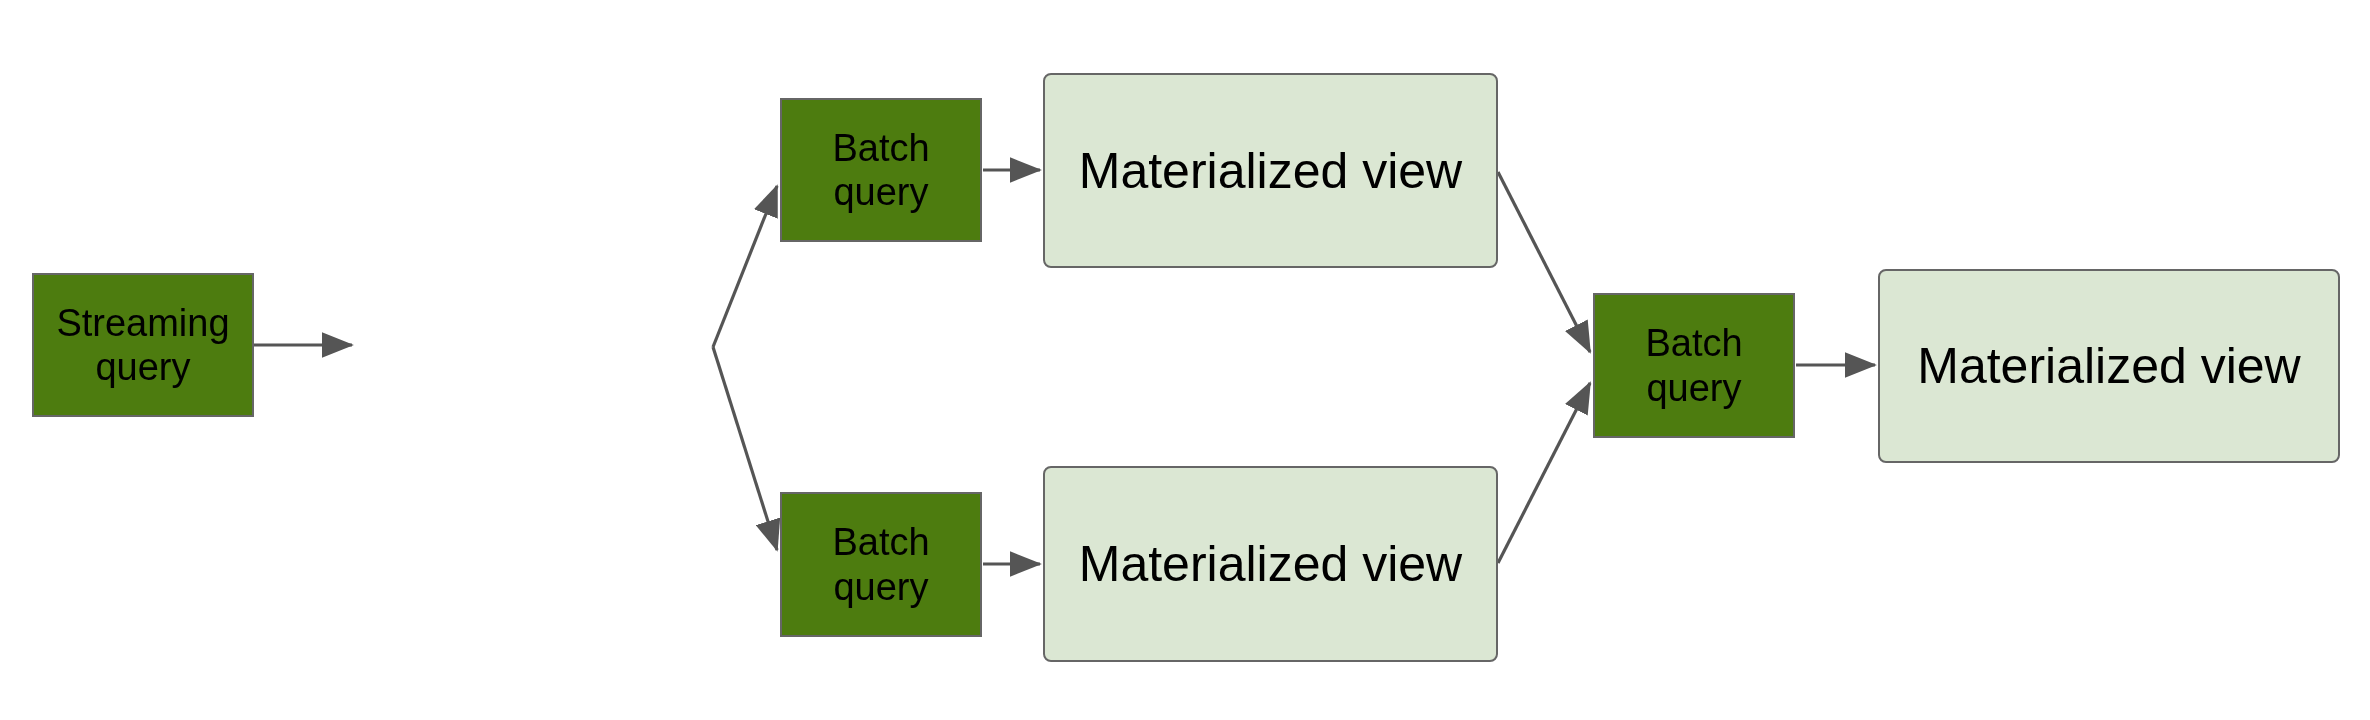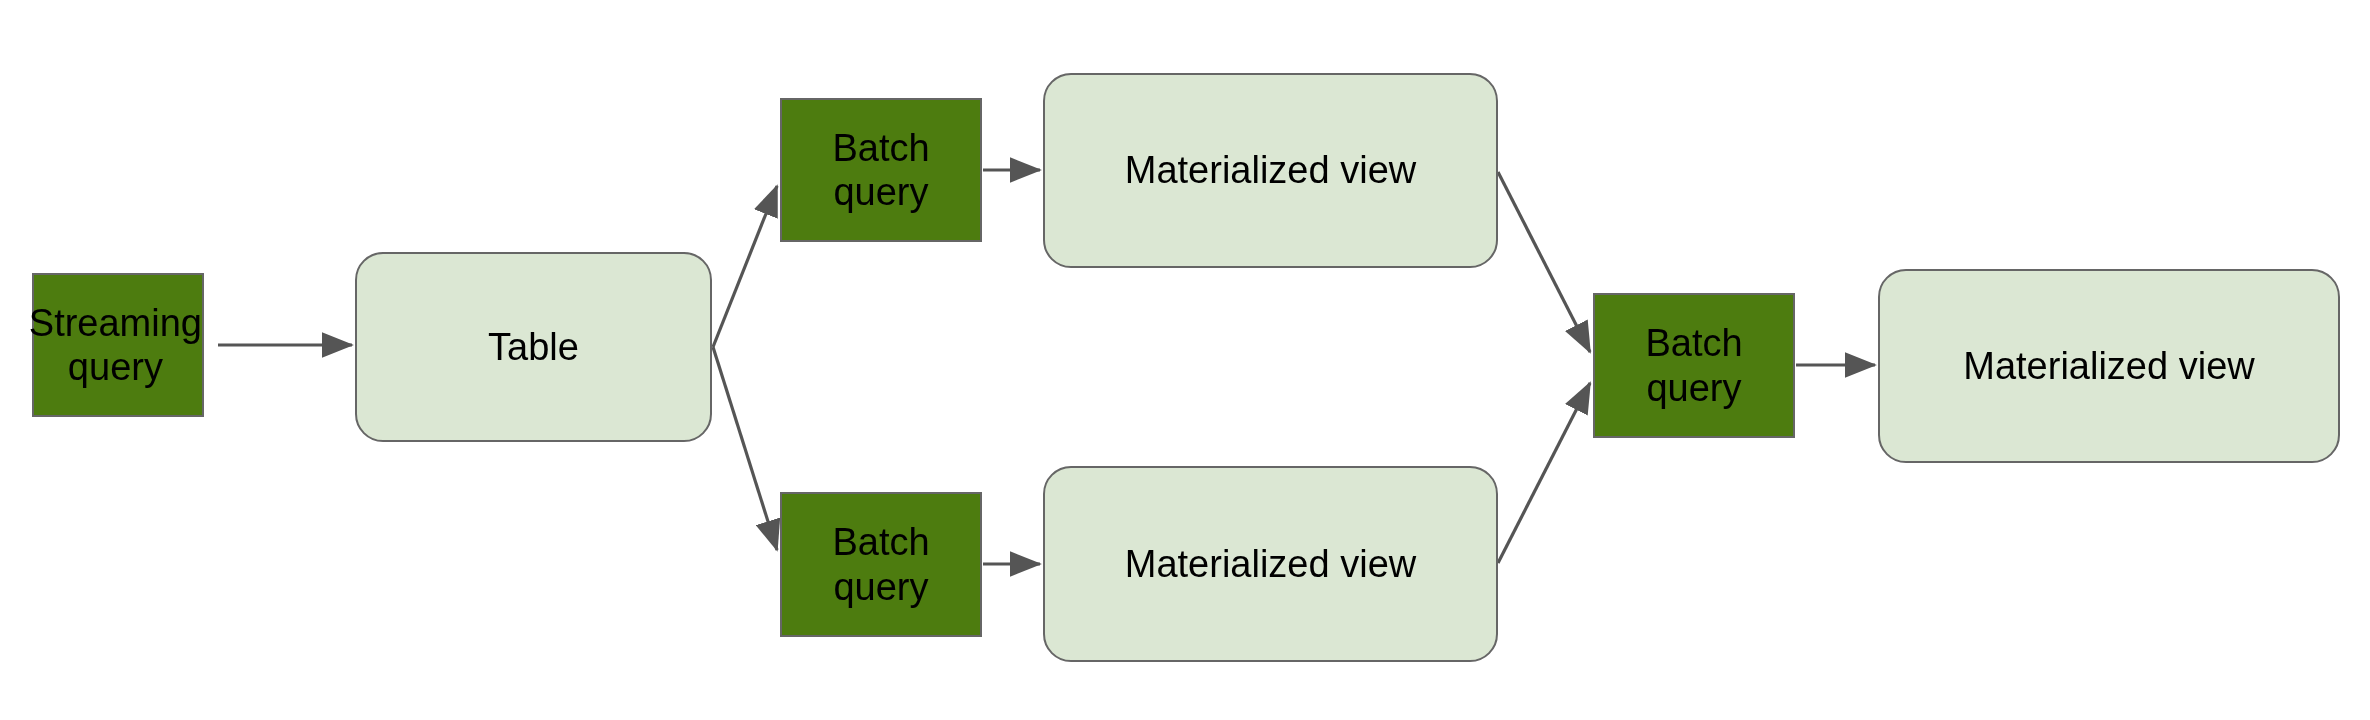--- a/index.html
+++ b/index.html
@@ -39,22 +39,22 @@
     white-space: pre-line;
     z-index: 2;
   }
   .node-process {
     background: #4d7c0f;
     border-radius: 0px;
     font-size: 38px;
   }
   .node-store {
     background: #dbe7d3;
-    border-radius: 28px;
-    font-size: 38px;
+    border-radius: 8px;
+    font-size: 50px;
   }
   .node-label {
     display: block;
     white-space: pre-line;
   }
 </style>
 </head>
 <body>
 
 <div id="diagram-canvas">
@@ -78,28 +78,25 @@
       <line x1="983" y1="564" x2="1040" y2="564" marker-end="url(#arrowhead)"></line>
 
       <line x1="1498" y1="172" x2="1590" y2="352" marker-end="url(#arrowhead)"></line>
 
       <line x1="1498" y1="563" x2="1590" y2="383" marker-end="url(#arrowhead)"></line>
 
       <line x1="1796" y1="365" x2="1875" y2="365" marker-end="url(#arrowhead)"></line>
     </g>
   </svg>
 
-  <div class="node node-process" style="left:32px; top:273px; width:172px; height:144px;justify-content:flex-end;">
+  <div class="node node-process" style="left:32px; top:273px; width:222px; height:144px;">
     <span class="node-label">Streaming
 query</span>
   </div>
 
-  <div class="node node-store" style="left:355px; top:252px; width:357px; height:190px;">
-    <span class="node-label">Table</span>
-  </div>
 
   <div class="node node-process" style="left:780px; top:98px; width:202px; height:144px;">
     <span class="node-label">Batch
 query</span>
   </div>
 
   <div class="node node-store" style="left:1043px; top:73px; width:455px; height:195px;">
     <span class="node-label">Materialized view</span>
   </div>
 

